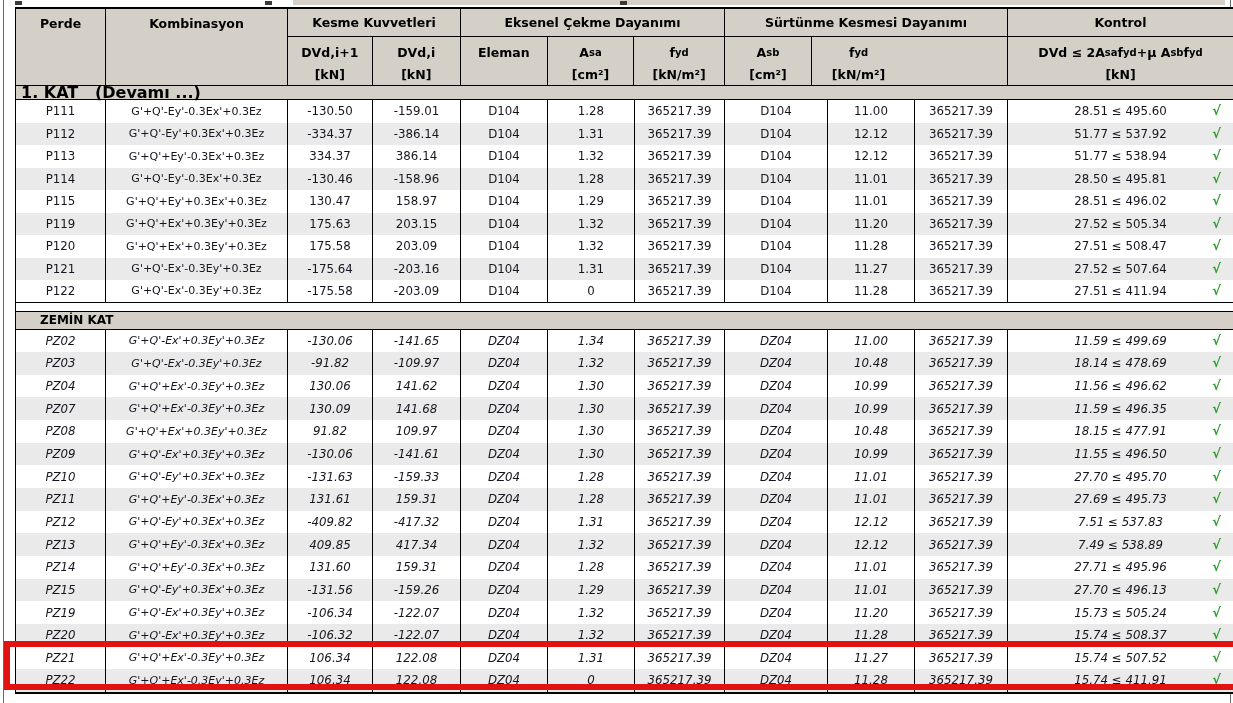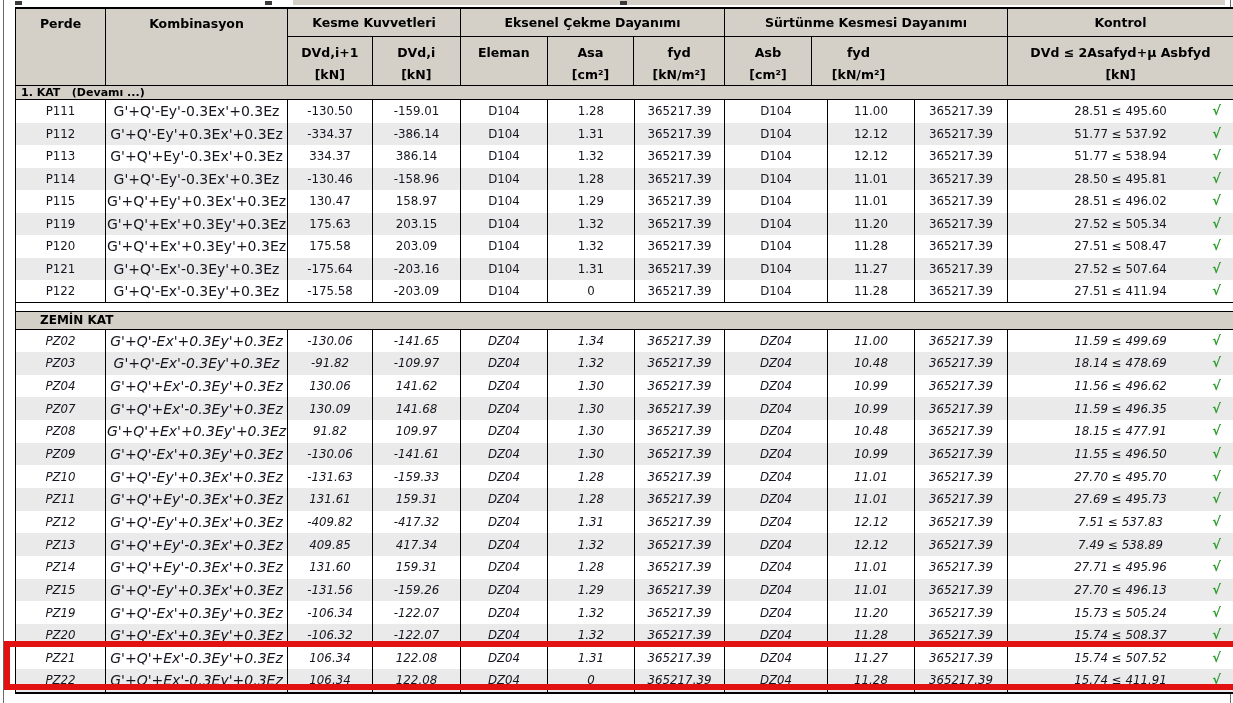--- a/index.html
+++ b/index.html
@@ -31,46 +31,46 @@
   }
   .hgroup.multi .gtitle{border-bottom:1px solid var(--brd,#000);}
   .gsub{flex:1;display:flex;}
   .hcell{
     border-right:1px solid var(--brd,#000);display:flex;flex-direction:column;align-items:center;
     padding-top:4px;font-weight:bold;font-size:12.5px;color:var(--htxt,#000);
   }
   .hcell:last-child{border-right:none;}
   .hlabel{height:22px;display:flex;align-items:center;white-space:nowrap;}
   .hunit{height:22px;display:flex;align-items:center;white-space:nowrap;}
-  .hlabel sub{font-size:13px;font-weight:bold;}
+  .hlabel sub{font-size:10px;font-weight:bold;}
 
   .w-perde{width:90px;}.w-komb{width:182px;}.w-kesme{width:173px;}
   .w-eksenel{width:264px;}.w-surtunme{width:283px;}.w-kontrol{width:225px;}
 
   
   .band{
     height:14px;background:var(--hdr,#d4d0c8);border-bottom:1px solid var(--brd,#000);
     display:flex;align-items:center;padding-left:5px;
-    font-weight:bold;font-size:11px;color:var(--htxt,#000);white-space:pre;
+    font-weight:bold;font-size:16px;color:var(--htxt,#000);white-space:pre;
   }
   .band.band2{height:19px;border-top:1px solid var(--brd,#000);font-size:12px;padding-left:24px;}
   .spacer{height:8px;background:#fff;}
   .trow{display:flex;}
   .trow.prow{height:22.5px;}
   .trow.zrow{height:22.65px;font-style:italic;}
   .trow.even{background:#fff;}
   .trow.odd{background:var(--stripe,#eaeaea);}
   .trow.blockend{border-bottom:1px solid var(--brd,#000);}
   .cell{
     border-right:1px solid var(--brd,#000);
     display:flex;align-items:center;justify-content:center;
     font-size:11.8px;white-space:nowrap;overflow:hidden;
   }
   .cell.col0{width:90px;}
-  .cell.col1{width:182px;font-size:14px;}
+  .cell.col1{width:182px;font-size:11px;}
   .cell.col2{width:85px;}
   .cell.col3{width:88px;}
   .cell.col4{width:87px;}
   .cell.col5{width:87px;}
   .cell.col6{width:90px;}
   .cell.col7{width:103px;}
   .cell.col8{width:87px;}
   .cell.col9{width:93px;}
   .cell.col10{width:225px;border-right:none;position:relative;}
   .hcell.col2{width:85px;}.hcell.col3{width:88px;}.hcell.col4{width:87px;}

